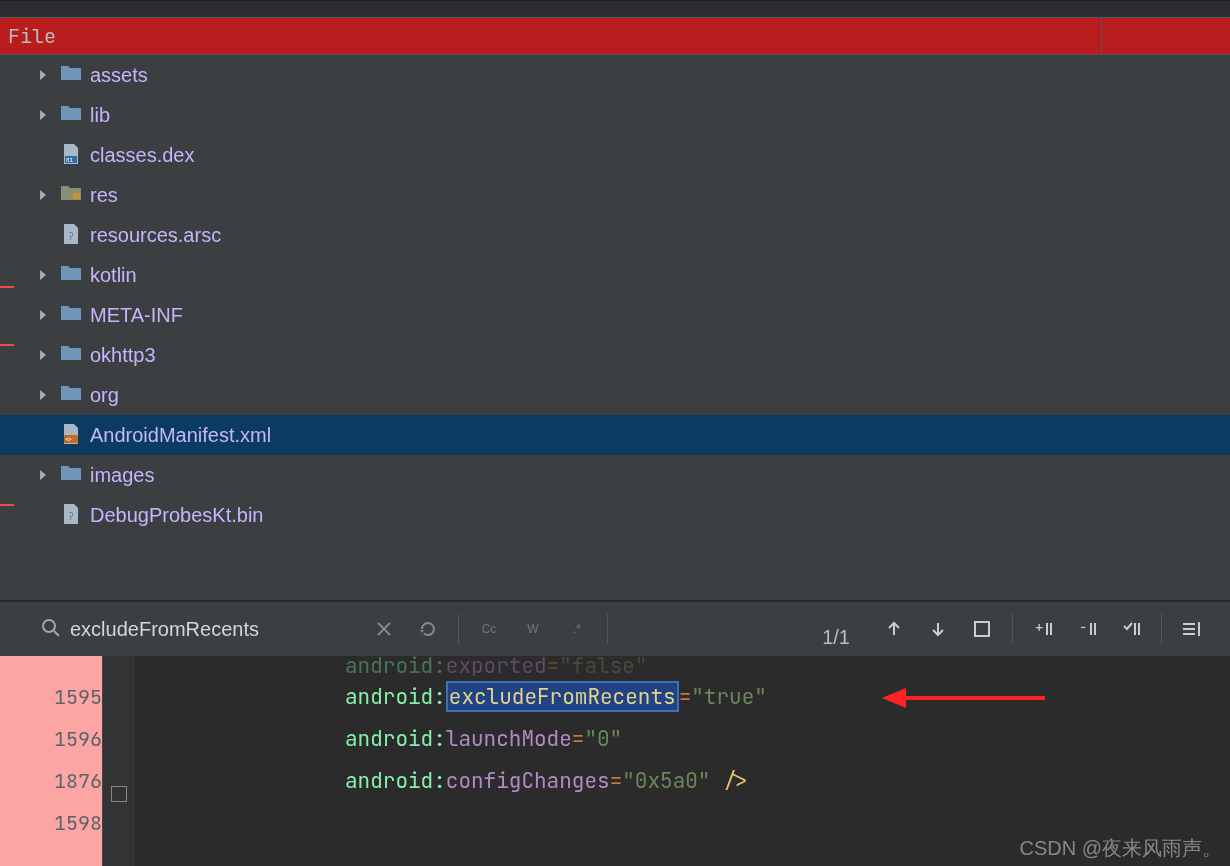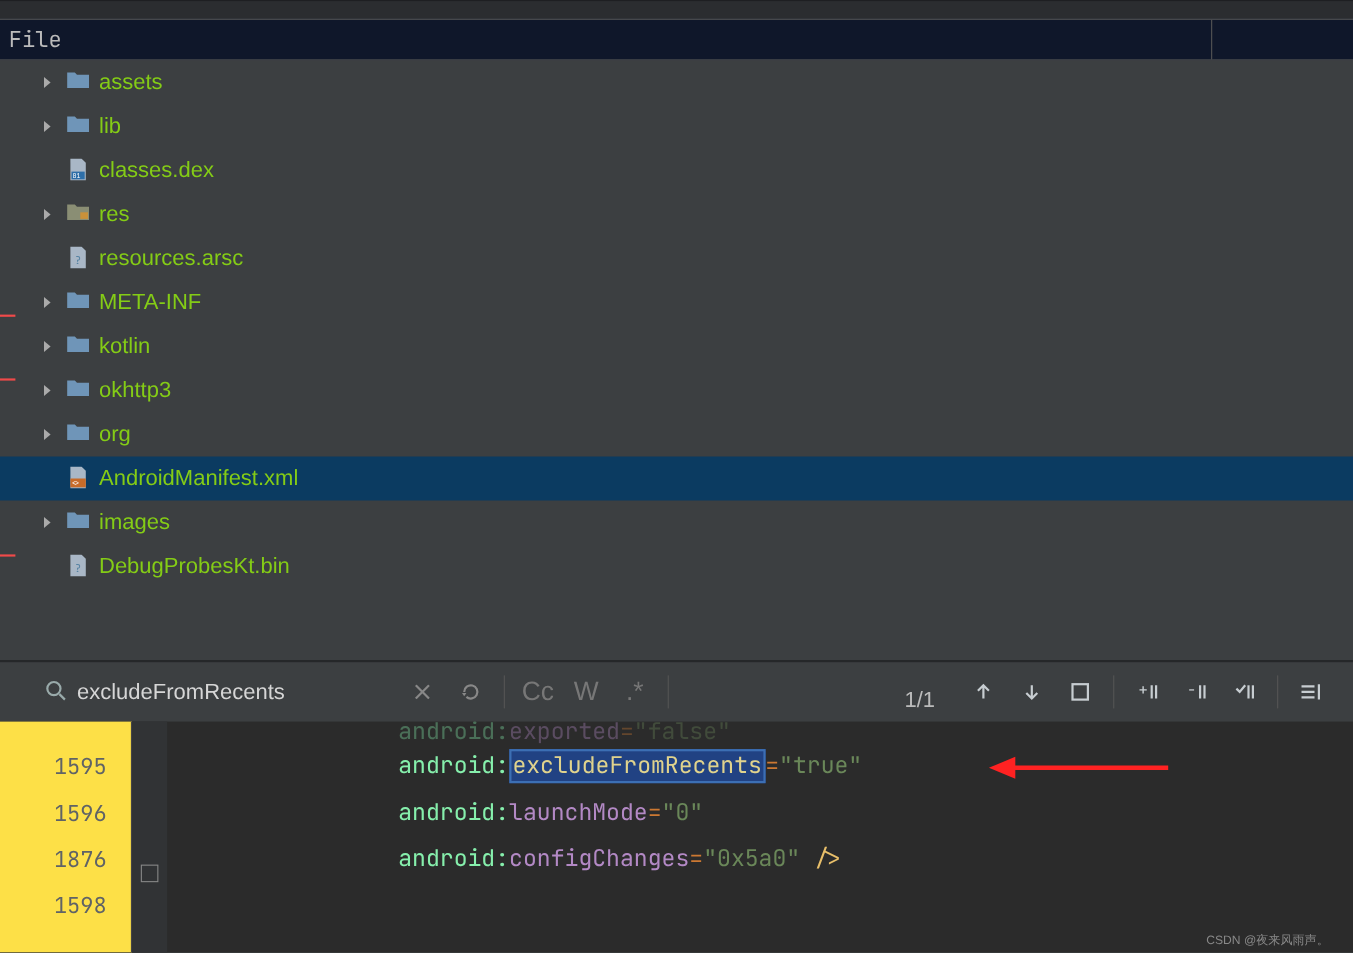--- a/index.html
+++ b/index.html
@@ -11,21 +11,21 @@
   width: 1230px;
   height: 866px;
   overflow: hidden;
   position: relative;
 }
 
 
 .top-spacer { height: 17px; background: #2b2d30; border-top: 1px solid #1e1f22; }
 .header {
   height: 38px;
-  background: #0f172a;
+  background: #b91c1c;
   border-top: 1px solid #555;
   border-bottom: 1px solid #555;
   display: flex;
   align-items: center;
 }
 .header-cell {
   padding: 0 8px;
   height: 100%;
   display: flex;
   align-items: center;
@@ -48,21 +48,21 @@
 .arrow {
   width: 18px;
   height: 18px;
   display: inline-flex;
   align-items: center;
   justify-content: center;
   color: #aaa;
 }
 .arrow-placeholder { width: 18px; }
 .icon { width: 22px; height: 22px; display: inline-flex; align-items: flex-start; justify-content: center; }
-.tree-label { color: #84cc16; font-family: -apple-system, "Segoe UI", sans-serif; }
+.tree-label { color: #c4b5fd; font-family: -apple-system, "Segoe UI", sans-serif; }
 
 
 .red-marker {
   position: absolute;
   left: 0;
   width: 14px;
   height: 2px;
   background: #f04a4a;
 }
 
@@ -89,36 +89,35 @@
 .search-bar .sep { width: 1px; height: 30px; background: #555; margin: 0 4px; }
 .toolbar-btn {
   width: 36px;
   height: 36px;
   display: inline-flex;
   align-items: center;
   justify-content: center;
   color: #9aa; cursor: pointer;
 }
 .toolbar-btn.dim { color: #777; }
-.toolbar-btn span { font-size: 24px; font-family: sans-serif; }
+.toolbar-btn span { font-size: 12px; font-family: sans-serif; }
 .match-count { color: #bbb; font-family: Liberation Sans, sans-serif; margin: 16px 18px 0 auto; }
 
 
 .editor {
   background: #2b2b2b;
   height: 210px;
   display: flex;
   font-family: "JetBrains Mono", Menlo, monospace;
 }
 .gutter {
-  width: 120px;
-  background: #fde047;
+  width: 103px;
+  background: #fca5a5;
   border-right: 1px solid #444;
   text-align: right;
-  padding-right: 22px;
   color: #606366;
   font-size: 20px;
 }
 .gutter-line { height: 42px; line-height: 42px; }
 .gutter-fold {
   width: 32px;
   background: #313335;
   position: relative;
 }
 .fold-marker {
@@ -150,24 +149,24 @@
 }
 
 .arrow-annotation {
   position: absolute;
   color: #f22;
   pointer-events: none;
 }
 
 .watermark {
   position: absolute;
-  right: 22px;
+  right: 8px;
   bottom: 4px;
   color: #888;
-  font-size: 11px;
+  font-size: 20px;
   font-family: sans-serif;
 }
 svg { display: block; }
 </style>
 </head>
 <body>
 
 <div class="top-spacer"></div>
 
 <div class="header">
@@ -248,34 +247,34 @@
     <span class="arrow">
         <svg width="12" height="12" viewBox="0 0 12 12">
           <path d="M3 1l6 5-6 5z" fill="#aaa"></path>
         </svg>
       </span>
     <span class="icon">
         <svg width="20" height="16" viewBox="0 0 20 16">
           <path d="M0 2h7l2 2h11v12H0z" fill="#6f95b8"></path>
         </svg>
       </span>
+    <span class="tree-label">kotlin</span>
+  </div>
+  <div class="tree-row">
+    <span class="arrow">
+        <svg width="12" height="12" viewBox="0 0 12 12">
+          <path d="M3 1l6 5-6 5z" fill="#aaa"></path>
+        </svg>
+      </span>
+    <span class="icon">
+        <svg width="20" height="16" viewBox="0 0 20 16">
+          <path d="M0 2h7l2 2h11v12H0z" fill="#6f95b8"></path>
+        </svg>
+      </span>
     <span class="tree-label">META-INF</span>
-  </div>
-  <div class="tree-row">
-    <span class="arrow">
-        <svg width="12" height="12" viewBox="0 0 12 12">
-          <path d="M3 1l6 5-6 5z" fill="#aaa"></path>
-        </svg>
-      </span>
-    <span class="icon">
-        <svg width="20" height="16" viewBox="0 0 20 16">
-          <path d="M0 2h7l2 2h11v12H0z" fill="#6f95b8"></path>
-        </svg>
-      </span>
-    <span class="tree-label">kotlin</span>
   </div>
   <div class="tree-row">
     <span class="arrow">
         <svg width="12" height="12" viewBox="0 0 12 12">
           <path d="M3 1l6 5-6 5z" fill="#aaa"></path>
         </svg>
       </span>
     <span class="icon">
         <svg width="20" height="16" viewBox="0 0 20 16">
           <path d="M0 2h7l2 2h11v12H0z" fill="#6f95b8"></path>

